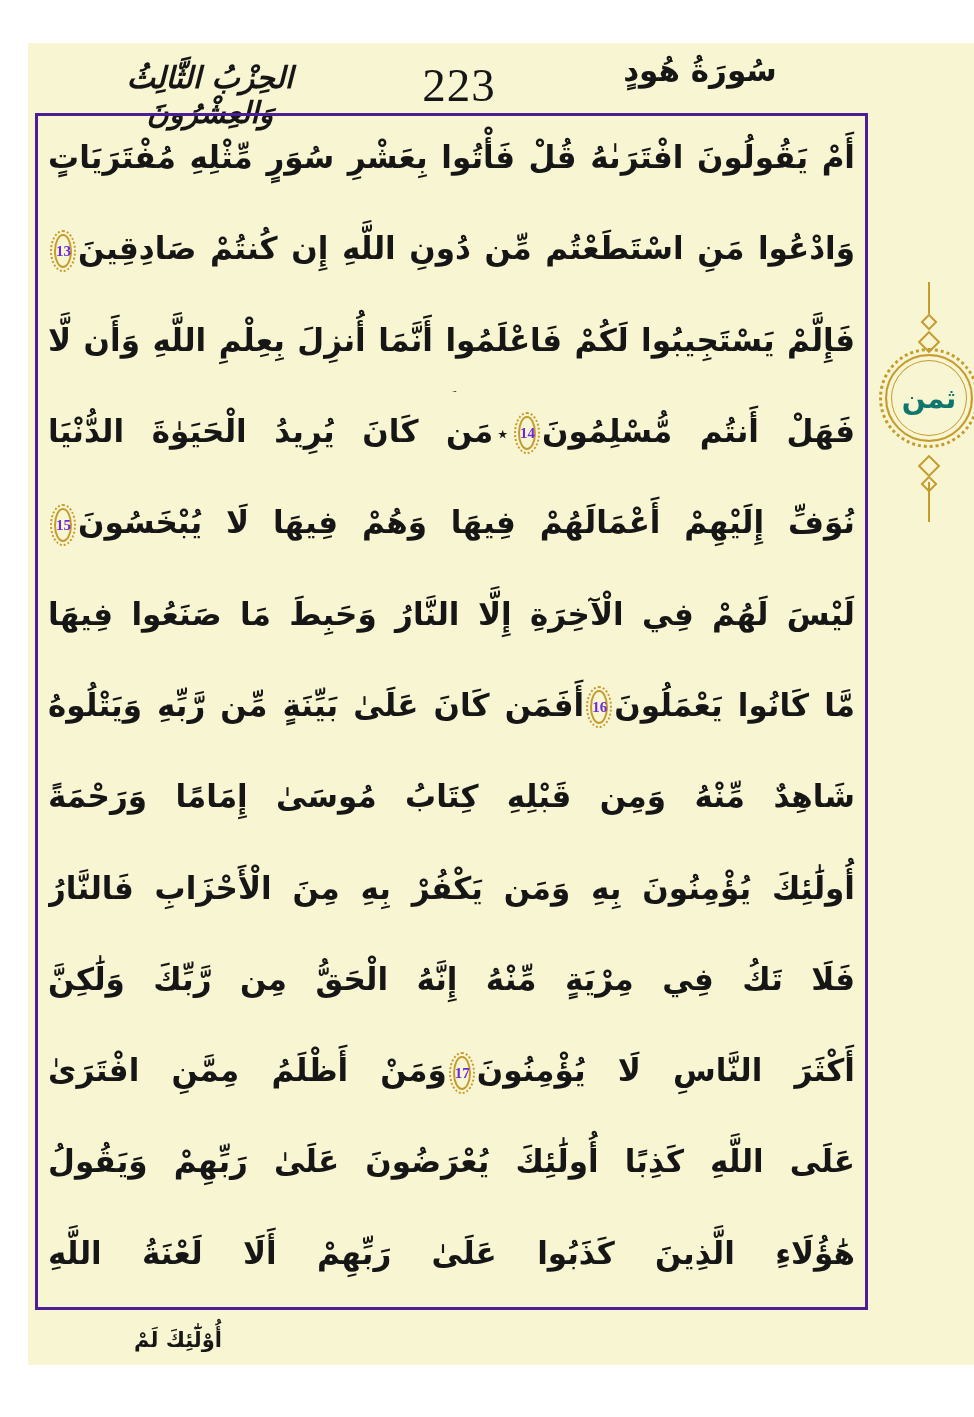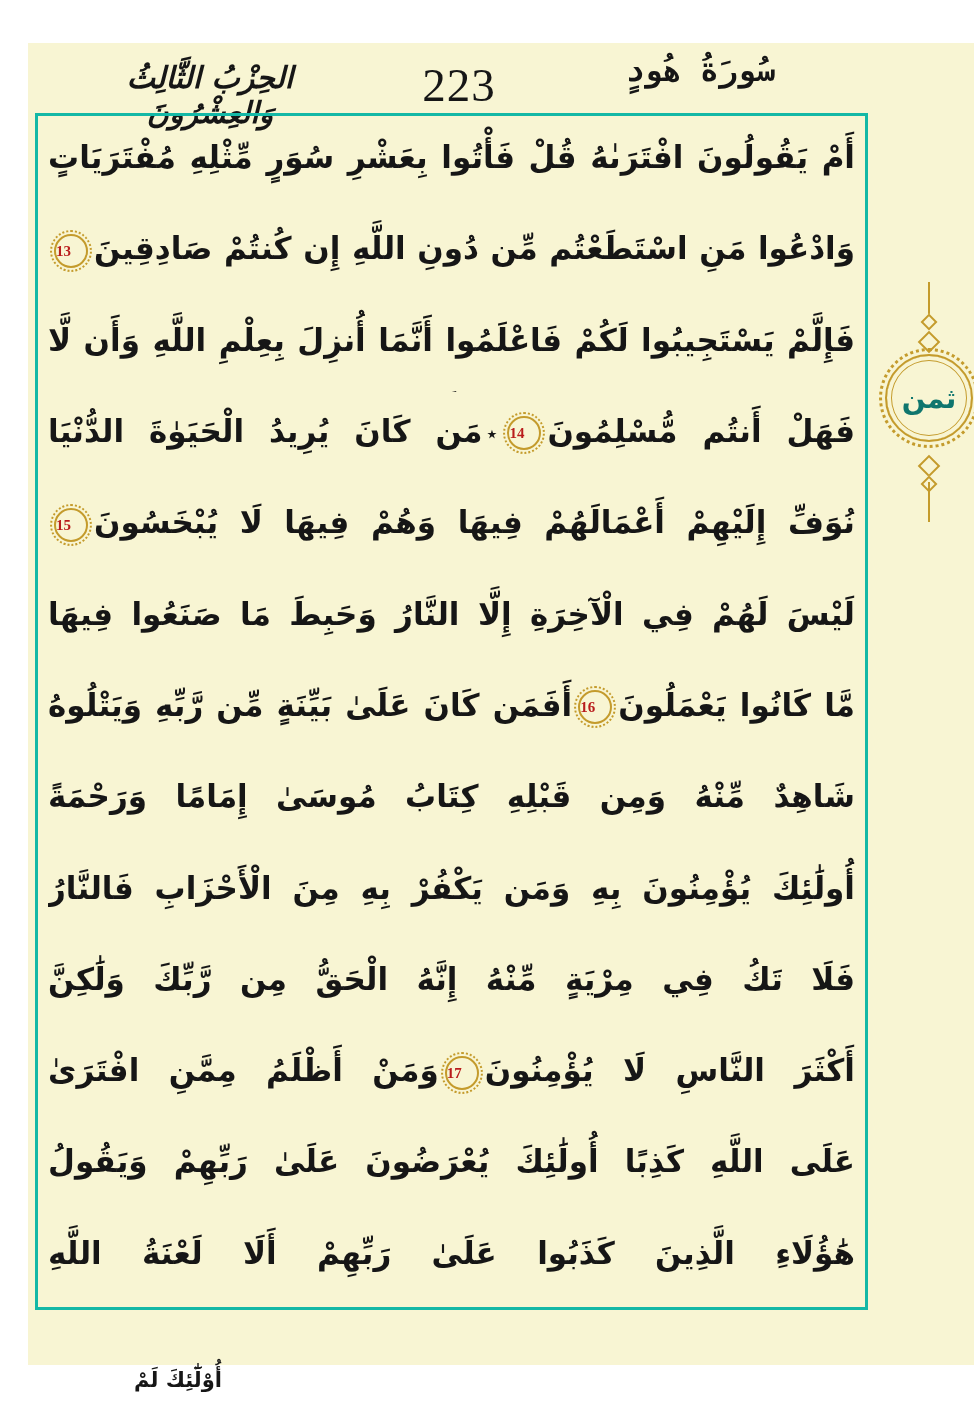--- a/index.html
+++ b/index.html
@@ -27,55 +27,55 @@
     position:absolute;left:75px;top:60px;width:270px;
     font-size:30px;font-weight:bold;text-align:center;direction:rtl;font-style:italic;
   }
   .hdr-pagenum{
     position:absolute;left:399px;top:58px;width:120px;
     font-family:"Liberation Serif",serif;
     font-size:47px;font-weight:normal;text-align:center;letter-spacing:1px;
   }
   .hdr-surah{
     position:absolute;left:605px;top:52px;width:190px;
-    font-size:31px;font-weight:bold;text-align:center;direction:rtl;font-family:Liberation Mono, monospace;
+    font-size:31px;font-weight:bold;text-align:center;direction:rtl;
   }
   
   .frame{
     position:absolute;
     left:35px;top:113px;
     width:833px;height:1197px;
-    border:3px solid #14b8a6;
+    border:3px solid #4c1d95;
     overflow:hidden;
     padding:2px 10px;
     display:flex;flex-direction:column;
   }
   .qline{
     flex:1;
     direction:rtl;
     font-size:31px;
     font-weight:bold;
     line-height:79px;
     height:79px;
     text-align:justify;
     text-align-last:justify;
     text-justify:inter-word;
     overflow:hidden;
   }
   .verse-marker{
     display:inline-block;
-    width:34px;height:34px;
+    width:18px;height:34px;
     border:2px solid var(--gold);
     outline:2px dotted var(--gold);
     outline-offset:2px;
     border-radius:50%;
     font-family:"Liberation Serif",serif;
     font-size:15px;font-weight:bold;
     line-height:30px;text-align:center;
-    color:#b91c1c;
+    color:#6d28d9;
     vertical-align:middle;
     margin:0 6px;
     direction:ltr;
   }
   .verse-marker:empty{display:none;}
   .hizb-star{font-size:20px;vertical-align:middle;margin:0 4px;}
   .hizb-star:empty{display:none;}
   
   .ornament{position:absolute;left:884px;top:282px;width:90px;height:240px;}
   .orn-stem{position:absolute;left:44px;width:2px;background:var(--gold);}
@@ -95,21 +95,21 @@
     border:2px solid var(--gold);
     outline:3px dotted var(--gold);
     outline-offset:3px;
     box-shadow:inset 0 0 0 4px var(--page-bg),inset 0 0 0 5px var(--gold);
     display:flex;align-items:center;justify-content:center;
     font-size:28px;font-weight:bold;color:#0f766e;direction:rtl;
   }
   
   .catchword{
     position:absolute;left:118px;top:1328px;width:120px;
-    font-size:21px;font-weight:bold;text-align:center;direction:rtl;margin-top:40px;
+    font-size:21px;font-weight:bold;text-align:center;direction:rtl;
   }
 </style>
 </head>
 <body>
 
 <div class="page"></div>
 
 <div class="hdr-hizb">الحِزْبُ الثَّالِثُ وَالعِشْرُونَ</div>
 <div class="hdr-pagenum">223</div>
 <div class="hdr-surah">سُورَةُ هُودٍ</div>

